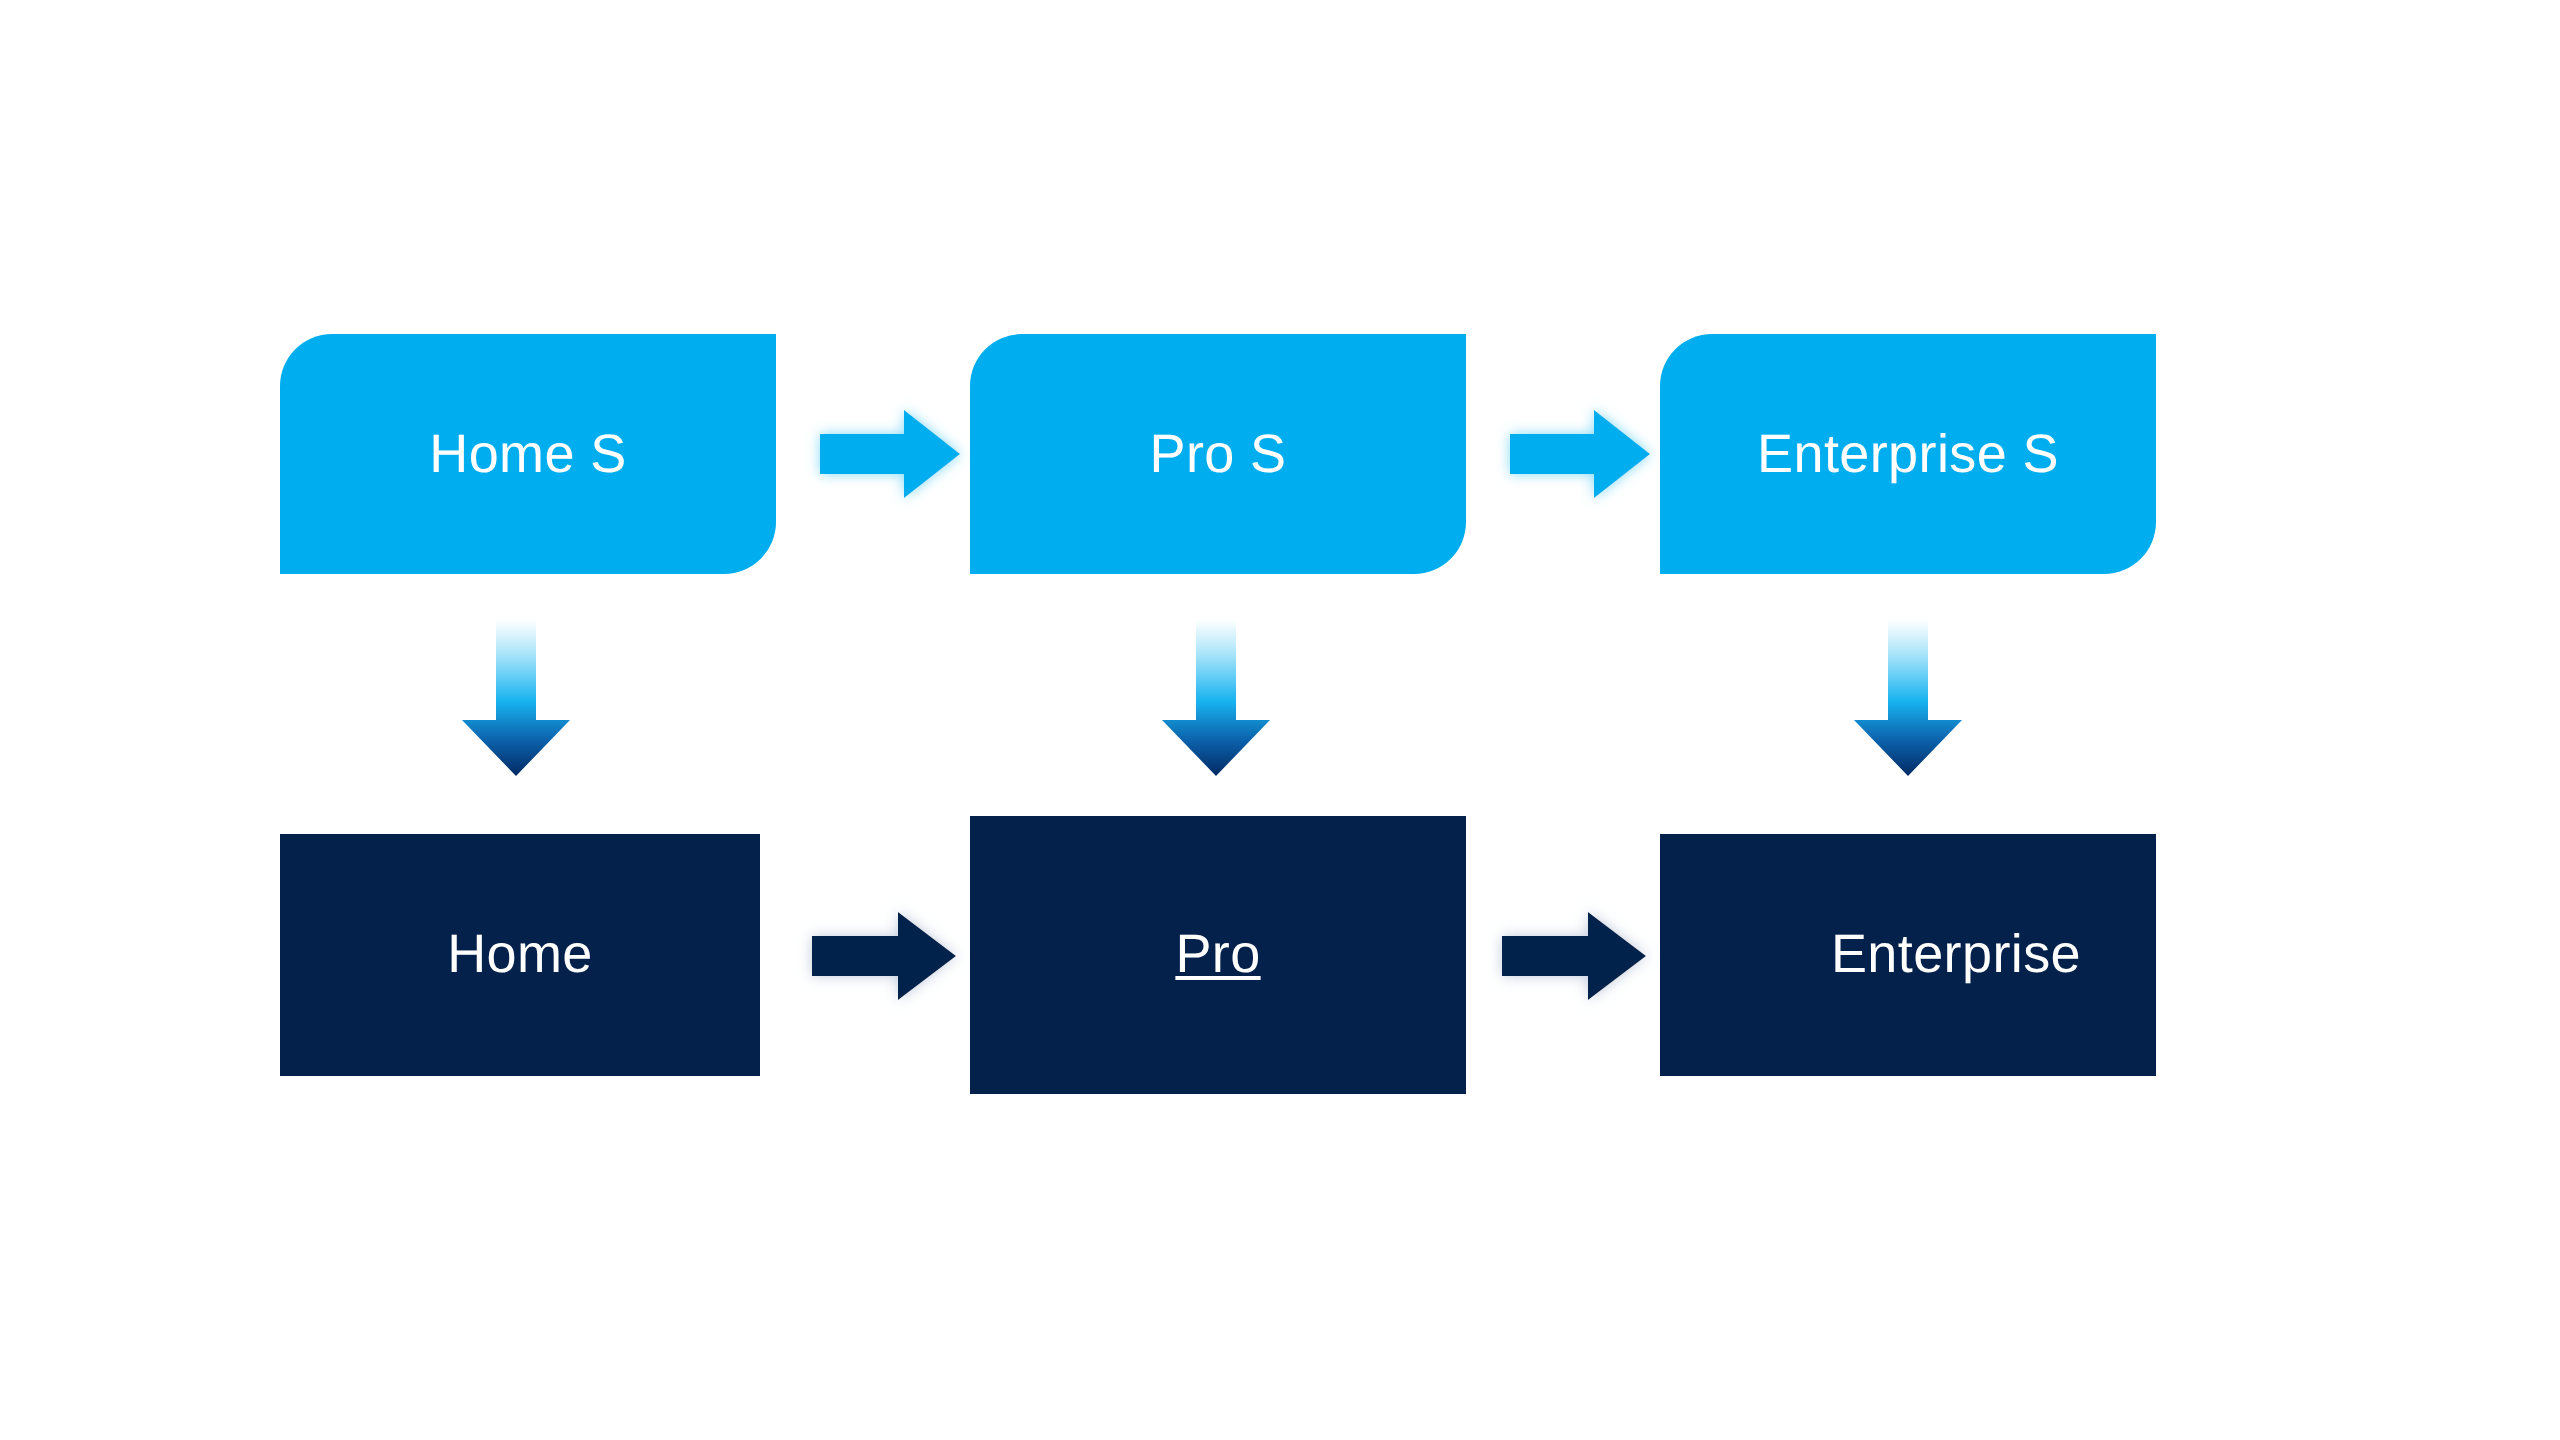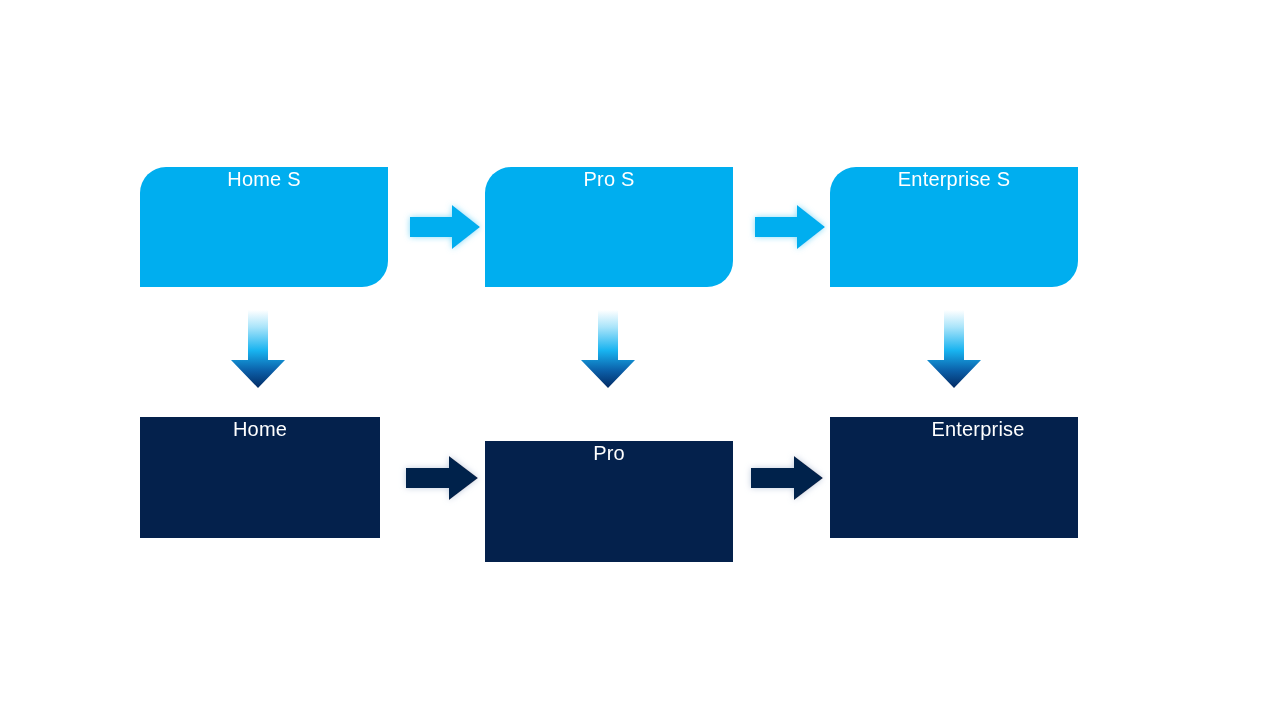--- a/index.html
+++ b/index.html
@@ -23,24 +23,25 @@
     top: 0;
     width: 1280px;
     height: 720px;
     background: #ffffff;
   }
 
   
   .node {
     position: absolute;
     display: flex;
+    align-items: center;
     justify-content: center;
     box-sizing: border-box;
     color: #ffffff;
-    font-size: 20px;
+    font-size: 27px;
     font-weight: 400;
     letter-spacing: 0.2px;
     line-height: 1.2;
     text-align: center;
     user-select: none;
   }
 
   
   .node.tier-service {
     background: #00AEEF;
@@ -152,21 +153,21 @@
         </linearGradient>
       </defs>
       <path d="M20,0 L40,0 L40,50 L57,50 L30,78 L3,50 L20,50 Z" fill="url(#vgradC)"></path>
     </svg>
   </div>
 
   <div class="node tier-product" style="left:140px; top:417px; width:240px; height:121px;">
     <span class="node-label">Home</span>
   </div>
 
-  <div class="node tier-product" style="left:485px; top:441px; width:248px; height:121px;">
+  <div class="node tier-product" style="left:485px; top:408px; width:248px; height:139px;text-decoration:underline;">
     <span class="node-label">Pro</span>
   </div>
 
   <div class="node tier-product" style="left:830px; top:417px; width:248px; height:121px;padding-left:48px;">
     <span class="node-label">Enterprise</span>
   </div>
 
   <div class="arrow" style="left:406px; top:454px; width:74px; height:48px;">
     <svg width="74" height="48" viewBox="0 0 74 48" aria-hidden="true">
       <defs>

